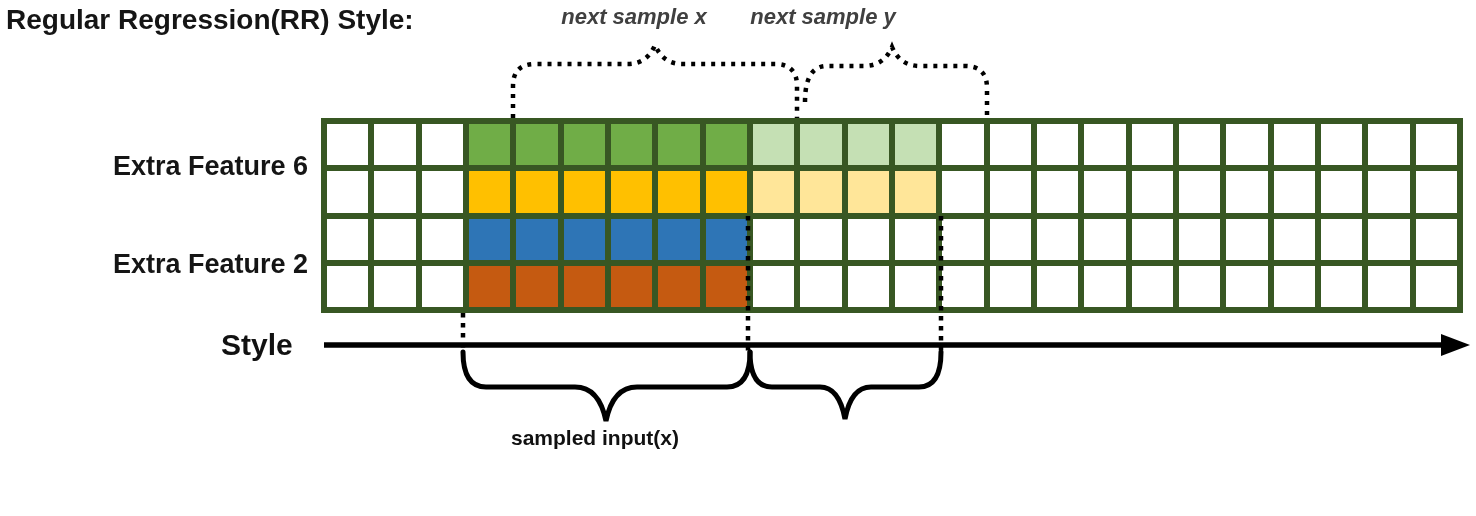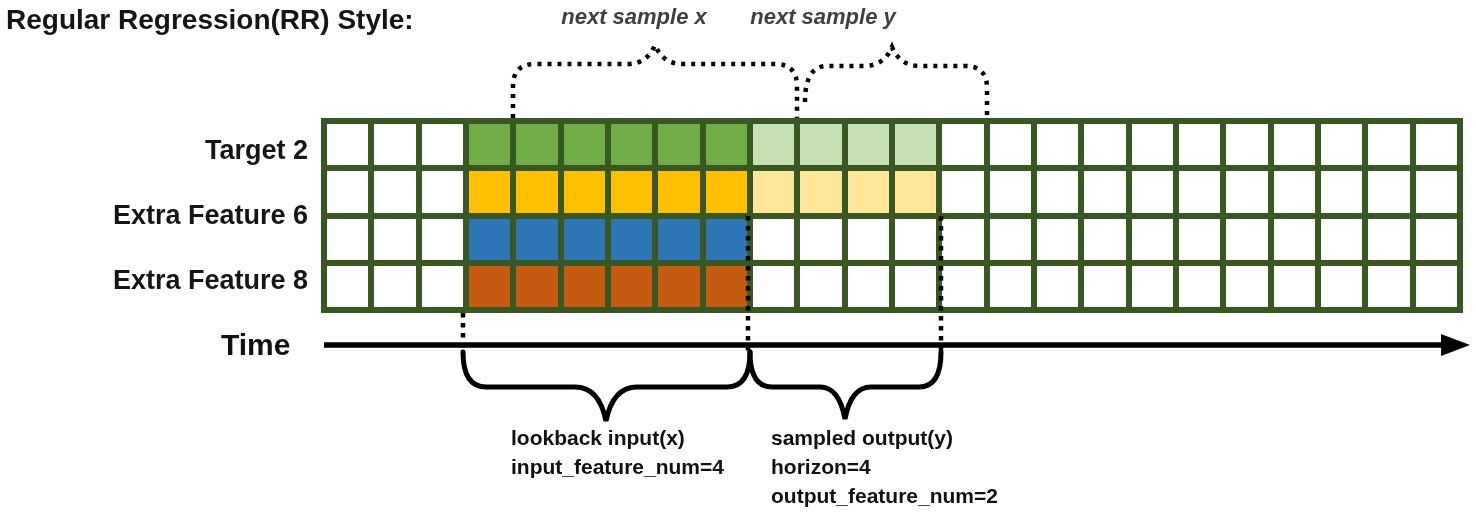--- a/index.html
+++ b/index.html
@@ -110,23 +110,22 @@
 <body>
 
 <div id="canvas">
 
   <div class="title">Regular Regression(RR) Style:</div>
 
   <div class="top-label" id="label-next-x">next sample x</div>
   <div class="top-label" id="label-next-y">next sample y</div>
 
   <div id="row-labels">
-      <div class="row-label">Target 2</div>
       <div class="row-label">Extra Feature 6</div>
-      <div class="row-label">Extra Feature 8</div>
+      <div class="row-label">Extra Feature 2</div>
     </div>
 
   <div id="sample-grid" style="background: rgb(56, 87, 35);">
       <div class="grid-row">
         <div class="grid-cell" style="background: rgb(255, 255, 255);"></div>
         <div class="grid-cell" style="background: rgb(255, 255, 255);"></div>
         <div class="grid-cell" style="background: rgb(255, 255, 255);"></div>
         <div class="grid-cell" style="background: rgb(112, 173, 71);"></div>
         <div class="grid-cell" style="background: rgb(112, 173, 71);"></div>
         <div class="grid-cell" style="background: rgb(112, 173, 71);"></div>
@@ -222,44 +221,38 @@
         <div class="grid-cell" style="background: rgb(255, 255, 255);"></div>
         <div class="grid-cell" style="background: rgb(255, 255, 255);"></div>
         <div class="grid-cell" style="background: rgb(255, 255, 255);"></div>
         <div class="grid-cell" style="background: rgb(255, 255, 255);"></div>
         <div class="grid-cell" style="background: rgb(255, 255, 255);"></div>
         <div class="grid-cell" style="background: rgb(255, 255, 255);"></div>
         <div class="grid-cell" style="background: rgb(255, 255, 255);"></div>
       </div>
     </div>
 
-  <div class="time-label">Time</div>
+  <div class="time-label">Style</div>
 
   <svg id="overlay" width="1476" height="516" viewBox="0 0 1476 516">
 
     <path d="M513,118 L513,86 Q513,64 535,64 L628,64 Q647,64 655,45 Q663,64 682,64 L775,64 Q797,64 797,86 L797,118" fill="none" stroke="#000000" stroke-width="4.5" stroke-dasharray="4 6"></path>
 
     <path d="M805,102 Q805,66 827,66 L864,66 Q884,66 892,47 Q900,66 920,66 L965,66 Q987,66 987,88 L987,118" fill="none" stroke="#000000" stroke-width="4.5" stroke-dasharray="4 6"></path>
 
     <path d="M463,313 L463,351" fill="none" stroke="#000000" stroke-width="4.5" stroke-dasharray="4.5 5.5"></path>
     <path d="M748,216 L748,351" fill="none" stroke="#000000" stroke-width="4.5" stroke-dasharray="4.5 5.5"></path>
     <path d="M941,216 L941,351" fill="none" stroke="#000000" stroke-width="4.5" stroke-dasharray="4.5 5.5"></path>
 
     <line x1="324" y1="345" x2="1443" y2="345" stroke="#000000" stroke-width="5.5"></line>
     <polygon points="1441,334 1470,345 1441,356" fill="#000000"></polygon>
 
     <path d="M463,352 Q463,387 486,387 L575,387 Q599,387 606,421 Q613,387 637,387 L727,387 Q750,387 750,352" fill="none" stroke="#000000" stroke-width="5" stroke-linecap="round"></path>
 
     <path d="M750,352 Q750,387 772,387 L820,387 Q839,387 845,419 Q851,387 871,387 L919,387 Q941,387 941,352" fill="none" stroke="#000000" stroke-width="5" stroke-linecap="round"></path>
   </svg>
 
   <div class="annotation-block" id="input-annotation">
-    <div>lookback input(x)</div>
-    <div>input_feature_num=4</div>
+    <div>sampled input(x)</div>
   </div>
 
-  <div class="annotation-block" id="output-annotation">
-    <div>sampled output(y)</div>
-    <div>horizon=4</div>
-    <div>output_feature_num=2</div>
-  </div>
 
 </div>
 
 </body></html>

